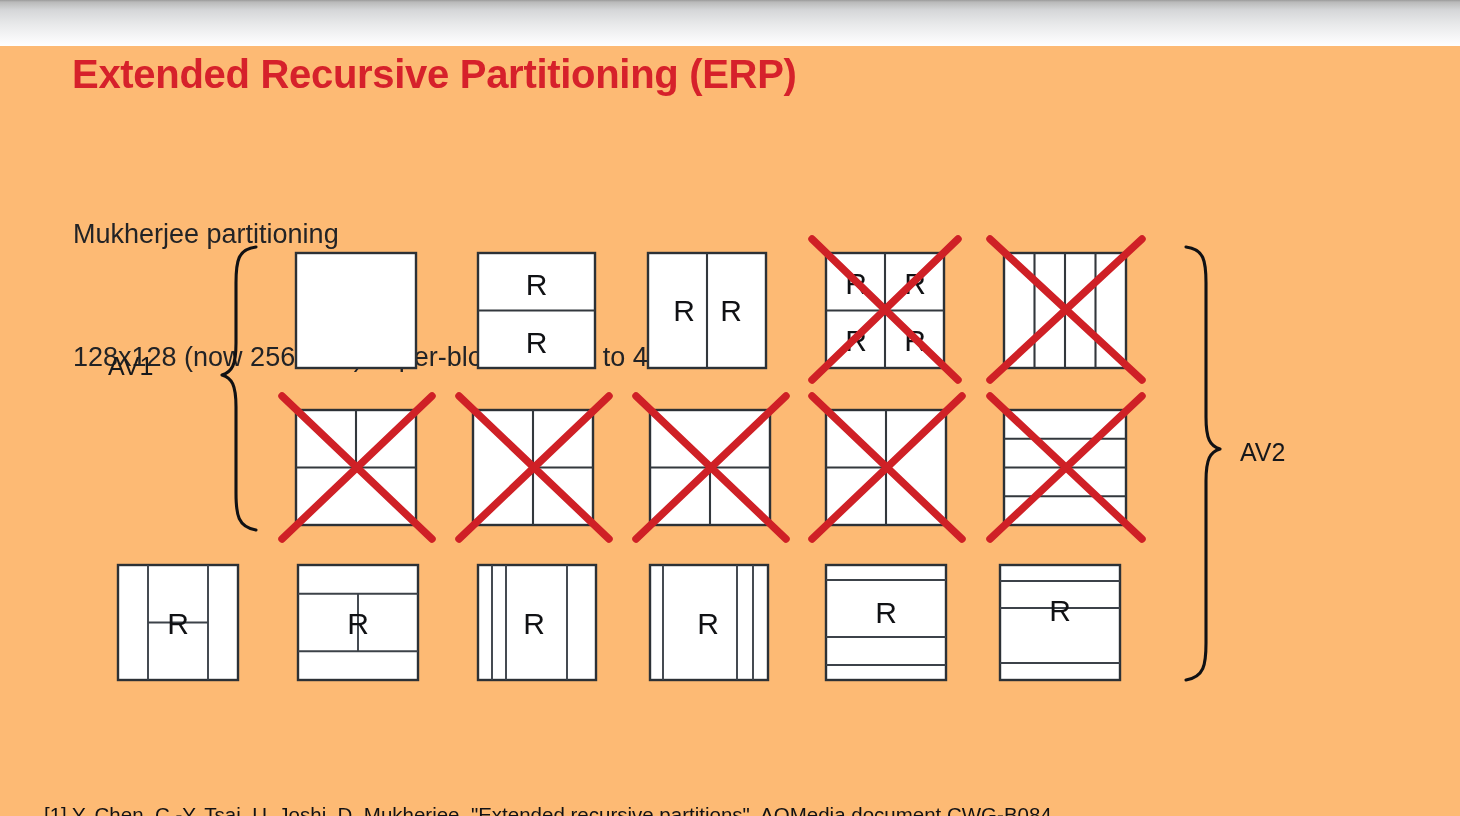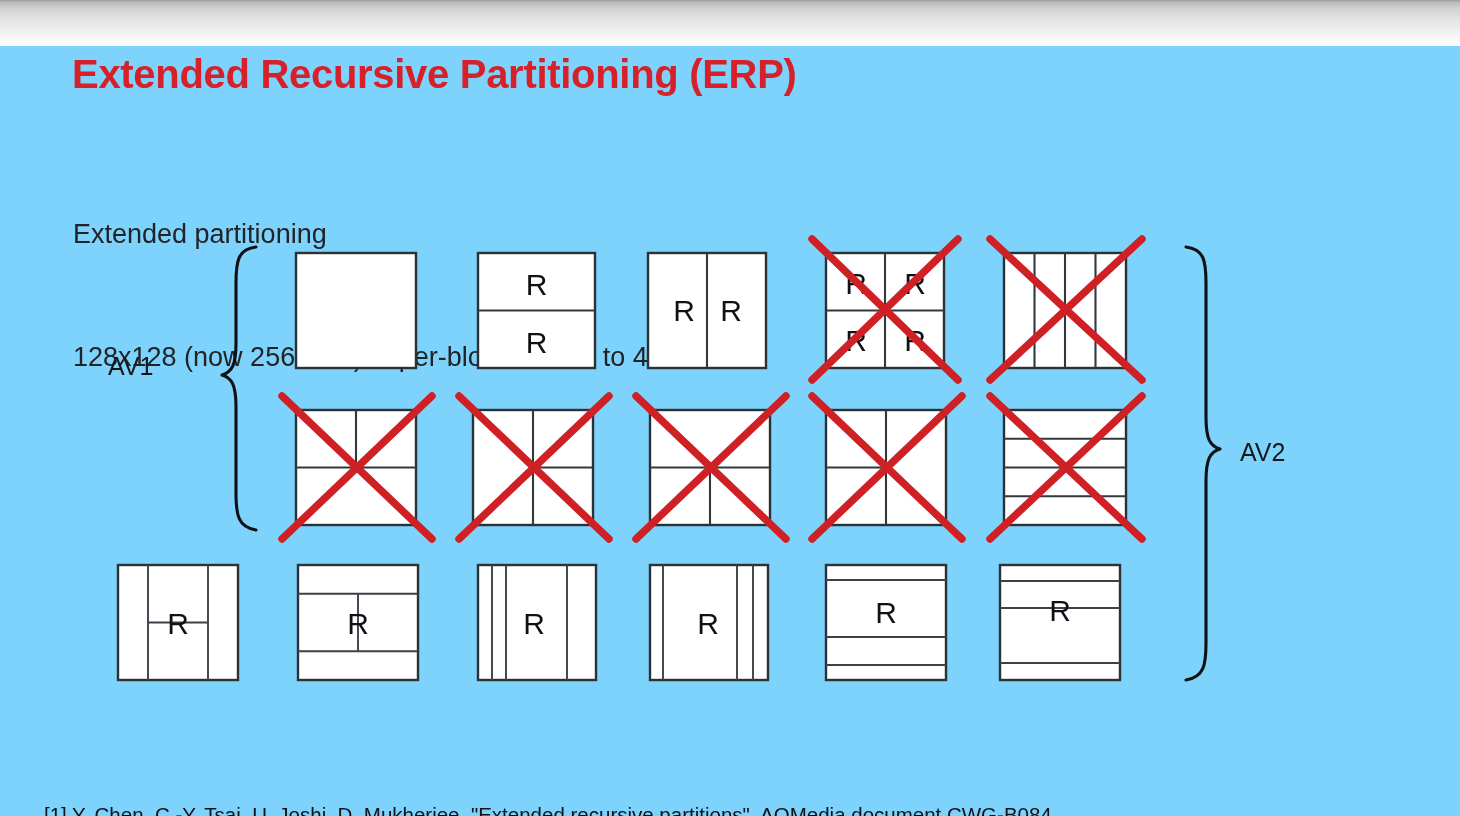--- a/index.html
+++ b/index.html
@@ -12,21 +12,21 @@
     height: 816px;
     background: #ffffff;
     font-family: "Liberation Sans", sans-serif;
     overflow: hidden;
     position: relative;
   }
   #slide {
     position: relative;
     width: 1460px;
     height: 816px;
-    background: #7dd3fc;
+    background: #fdba74;
     overflow: hidden;
   }
   
   #top-gradient {
     position: absolute;
     left: 0; top: 0;
     width: 1460px;
     height: 46px;
     background: linear-gradient(to bottom, #9a9a9a 0px, #b9b9b9 2px, #d5d6d8 10px, #e8e9ea 24px, #f7f7f8 38px, #ffffff 46px);
     pointer-events: none;
@@ -111,21 +111,21 @@
 </head>
 <body>
 
 <div id="slide">
 
   <div id="top-gradient"></div>
 
   <div id="title">Extended Recursive Partitioning (ERP)</div>
 
   <div id="subtitle">
-    <span class="sub-line">Extended partitioning</span>
+    <span class="sub-line">Mukherjee partitioning</span>
     <span class="sub-line">128x128 (now 256x256) super-blocks down to 4x4 blocks</span>
   </div>
 
   <div id="figure">
     <svg width="1460" height="480" viewBox="0 0 1460 480" xmlns="http://www.w3.org/2000/svg">
 
       <g>
         <path class="brace" d="M 256 22
                                C 238 24 236 36 236 58
                                L 236 118

